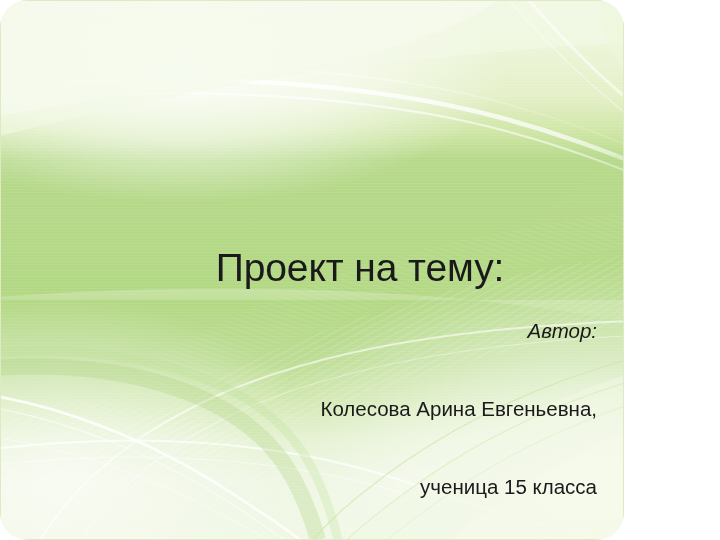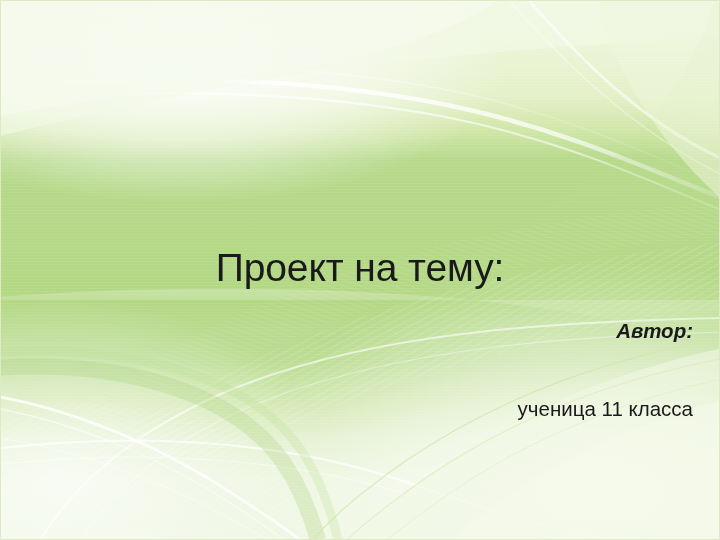--- a/index.html
+++ b/index.html
@@ -6,24 +6,25 @@
     margin: 0;
     padding: 0;
     background: #ffffff;
   }
   body {
     font-family: "Liberation Sans", sans-serif;
   }
 
   #slide {
     position: relative;
-    width: 720px;
+    width: 624px;
     height: 540px;
     overflow: hidden;
     background: #eef5da;
+    border-radius: 28px;
   }
 
   
   .bg-layer {
     position: absolute;
     inset: 0;
     width: 720px;
     height: 540px;
     pointer-events: none;
   }
@@ -111,21 +112,21 @@
     right: 27px;
     top: 266px;
     width: 540px;
     text-align: right;
     color: #1a1a1a;
     font-size: 20.5px;
     line-height: 26px;
     white-space: pre;
   }
   .author-line { display: block; }
-  .author-line.em-bold { font-style: italic; font-weight: bold; }
+  .author-line.em-bold { font-style: italic; font-weight: normal; }
 </style>
 </head>
 <body>
 
 <div id="slide">
 
   <div class="bg-layer bg-base"></div>
   <div class="bg-layer bg-glow-tl"></div>
   <div class="bg-layer bg-glow-br"></div>
   <div class="bg-layer bg-glow-bl"></div>
@@ -222,21 +223,22 @@
 
   <div class="bg-layer bg-striations"></div>
   <div class="bg-frame"></div>
 
   <div id="title-block">
     <span class="title-line">Проект на тему:</span>
   </div>
 
   <div id="author-block">
     <span class="author-line em-bold">Автор:</span>
-    <span class="author-line">ученица 11 класса</span>
+    <span class="author-line">Колесова Арина Евгеньевна,</span>
+    <span class="author-line">ученица 15 класса</span>
     
     
     
     
     
   </div>
 
 </div>
 
 </body></html>

